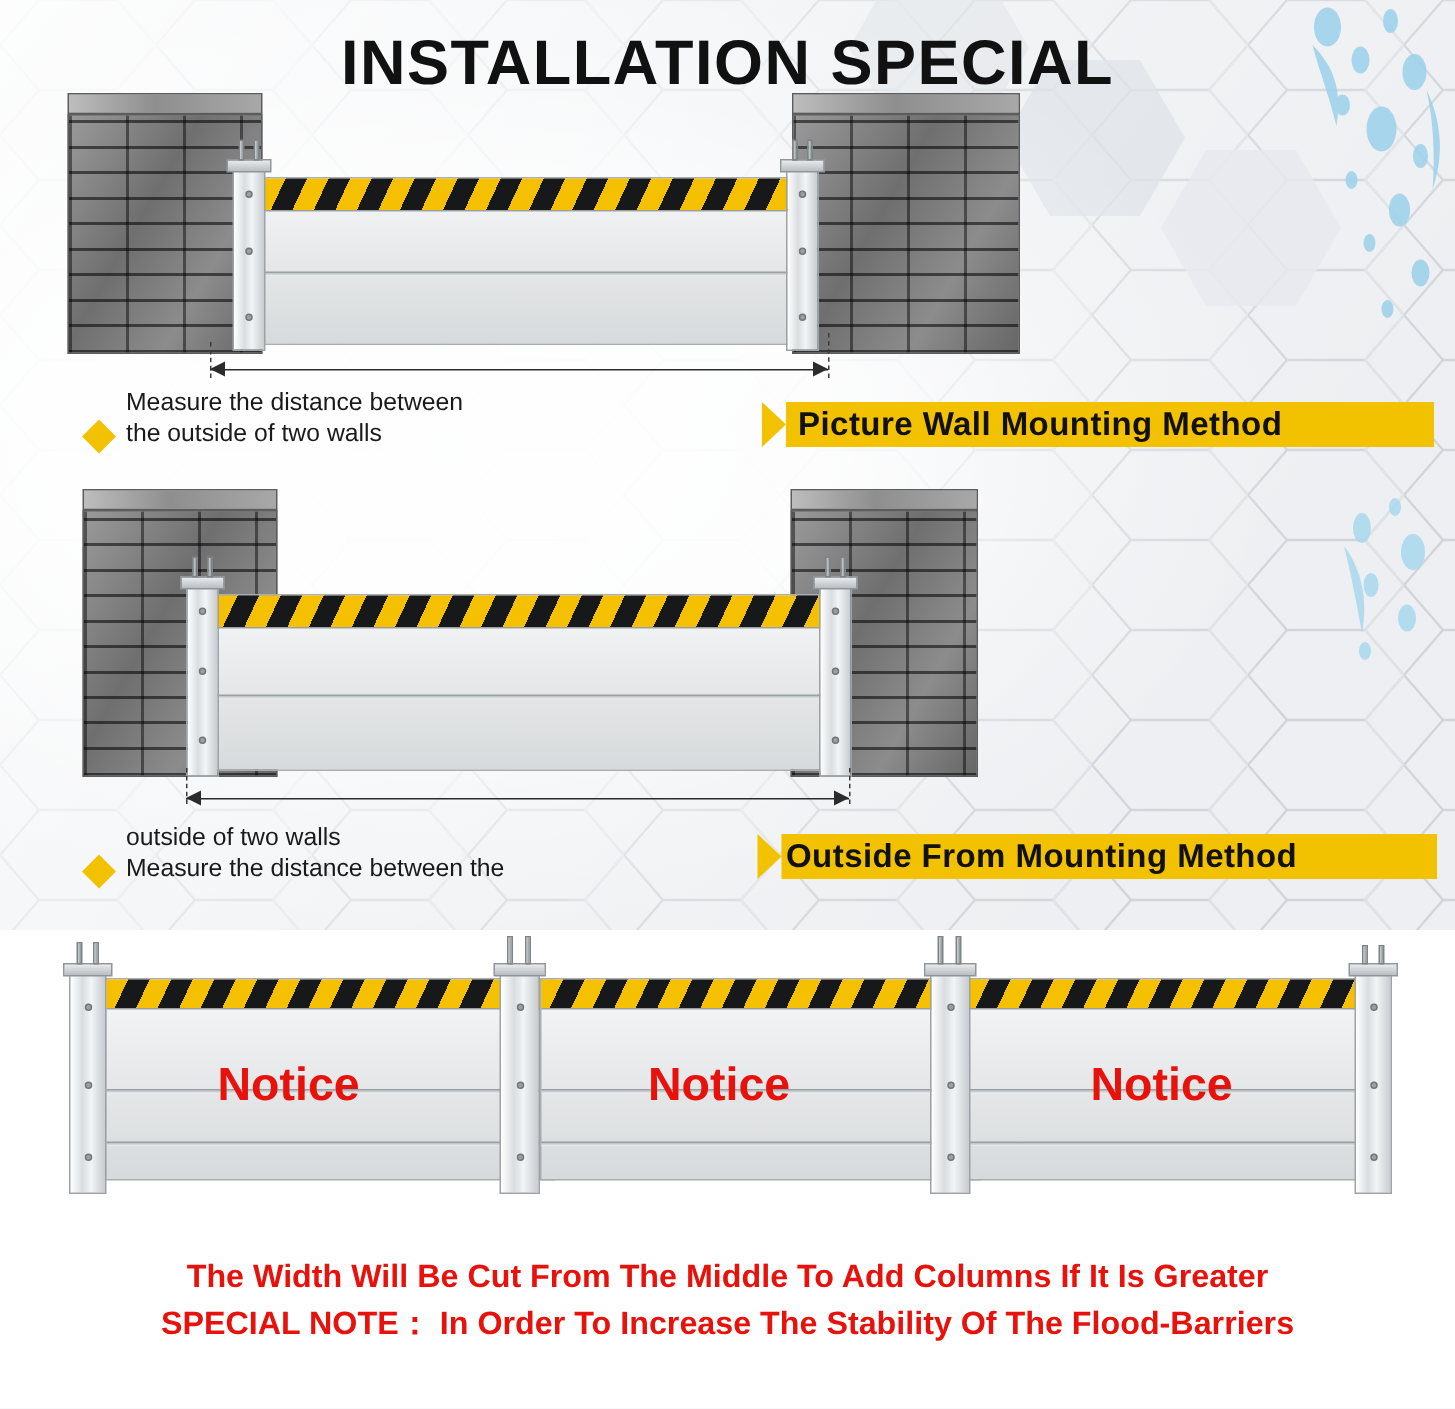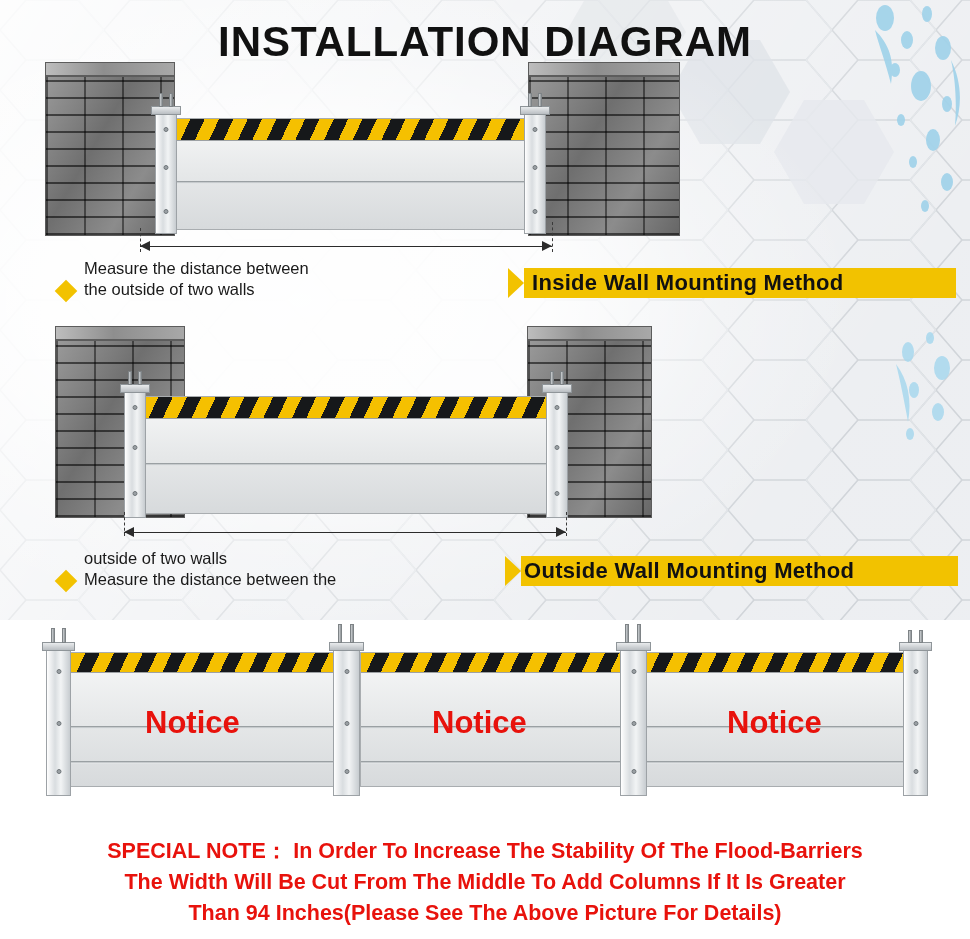--- a/index.html
+++ b/index.html
@@ -243,21 +243,21 @@
         <ellipse cx="62" cy="38" rx="8" ry="12"></ellipse>
         <ellipse cx="34" cy="60" rx="5" ry="8"></ellipse>
         <ellipse cx="58" cy="82" rx="6" ry="9"></ellipse>
         <ellipse cx="30" cy="104" rx="4" ry="6"></ellipse>
         <path d="M16 34 C28 50 32 70 28 92 C24 70 20 50 16 34Z"></path>
       </g>
     </svg>
   </div>
   <div class="white-fade"></div>
 
-  <div class="title">INSTALLATION DIAGRAM</div>
+  <div class="title">INSTALLATION SPECIAL</div>
 
   <div class="brick-top" style="left:45px; top:62px; width:130px; height:14px;"></div>
   <div class="brick-pillar" style="left:45px; top:76px; width:130px; height:160px;">
     <div class="brick-face"></div>
   </div>
 
   <div class="brick-top" style="left:528px; top:62px; width:152px; height:14px;"></div>
   <div class="brick-pillar" style="left:528px; top:76px; width:152px; height:160px;">
     <div class="brick-face"></div>
   </div>
@@ -296,21 +296,21 @@
     <div class="caption-text">
       <div>Measure the distance between</div>
       <div>the outside of two walls</div>
     </div>
   </div>
 
   <div class="banner" style="left:508px; top:268px;">
     <div class="banner-arrow"></div>
     <div class="banner-body" style="width:432px;"></div>
   </div>
-  <div class="banner-label" style="left:532px; top:270px;">Inside Wall Mounting Method</div>
+  <div class="banner-label" style="left:532px; top:270px;">Picture Wall Mounting Method</div>
 
   <div class="brick-top" style="left:55px; top:326px; width:130px; height:14px;"></div>
   <div class="brick-pillar" style="left:55px; top:340px; width:130px; height:178px;">
     <div class="brick-face"></div>
   </div>
 
   <div class="brick-top" style="left:527px; top:326px; width:125px; height:14px;"></div>
   <div class="brick-pillar" style="left:527px; top:340px; width:125px; height:178px;">
     <div class="brick-face"></div>
   </div>
@@ -349,21 +349,21 @@
     <div class="caption-text">
       <div>outside of two walls</div>
       <div>Measure the distance between the</div>
     </div>
   </div>
 
   <div class="banner" style="left:505px; top:556px;">
     <div class="banner-arrow"></div>
     <div class="banner-body" style="width:437px;"></div>
   </div>
-  <div class="banner-label" style="left:524px; top:558px;">Outside Wall Mounting Method</div>
+  <div class="banner-label" style="left:524px; top:558px;">Outside From Mounting Method</div>
 
   <div class="barrier" style="left:44px; top:652px; width:882px; height:135px; border:none; background:transparent;">
 
     <div class="barrier" style="left:26px; top:0px; width:300px; height:135px;">
       <div class="hazard" style="height:20px;"></div>
       <div class="panel-line" style="top:73px;"></div>
       <div class="panel-line" style="top:108px;"></div>
     </div>
 
     <div class="barrier" style="left:316px; top:0px; width:294px; height:135px;">
@@ -413,18 +413,17 @@
   </div>
   <div class="post-cap" style="left:899px; top:642px; width:33px; height:9px;"></div>
   <div class="post-stud" style="left:908px; top:630px; height:13px;"></div>
   <div class="post-stud" style="left:919px; top:630px; height:13px;"></div>
 
   <div class="notice-text" style="left:145px; top:705px;">Notice</div>
   <div class="notice-text" style="left:432px; top:705px;">Notice</div>
   <div class="notice-text" style="left:727px; top:705px;">Notice</div>
 
   <div class="note">
+    <div>The Width Will Be Cut From The Middle To Add Columns If It Is Greater</div>
     <div>SPECIAL NOTE：  In Order To Increase The Stability Of The Flood-Barriers</div>
-    <div>The Width Will Be Cut From The Middle To Add Columns If It Is Greater</div>
-    <div>Than 94 Inches(Please See The Above Picture For Details)</div>
   </div>
 
 </div>
 
 </body></html>

